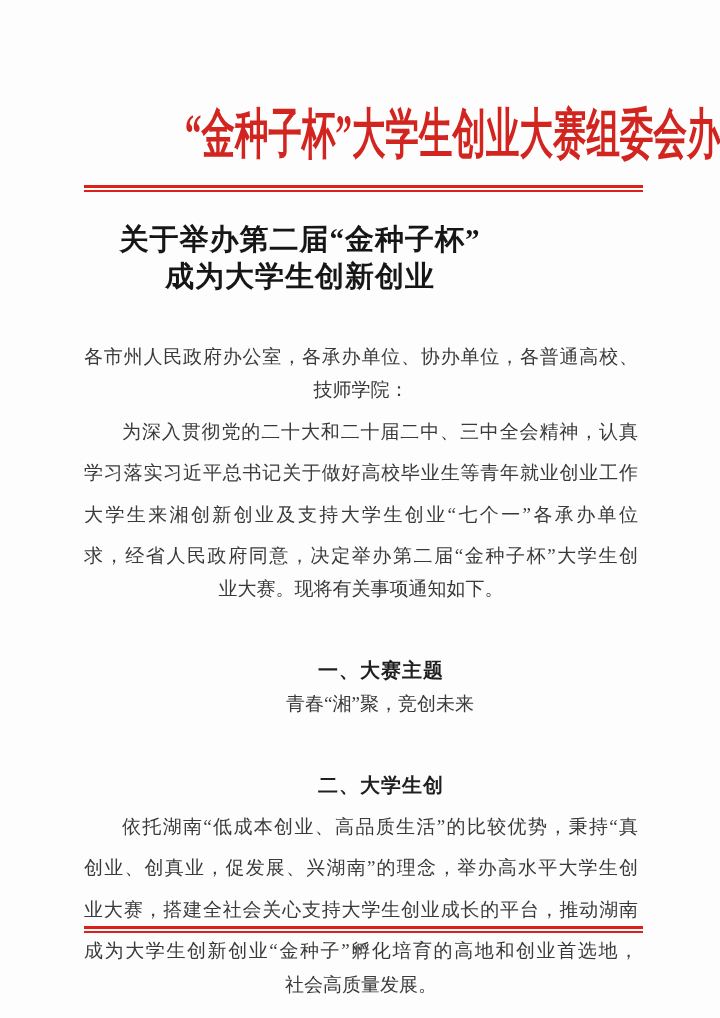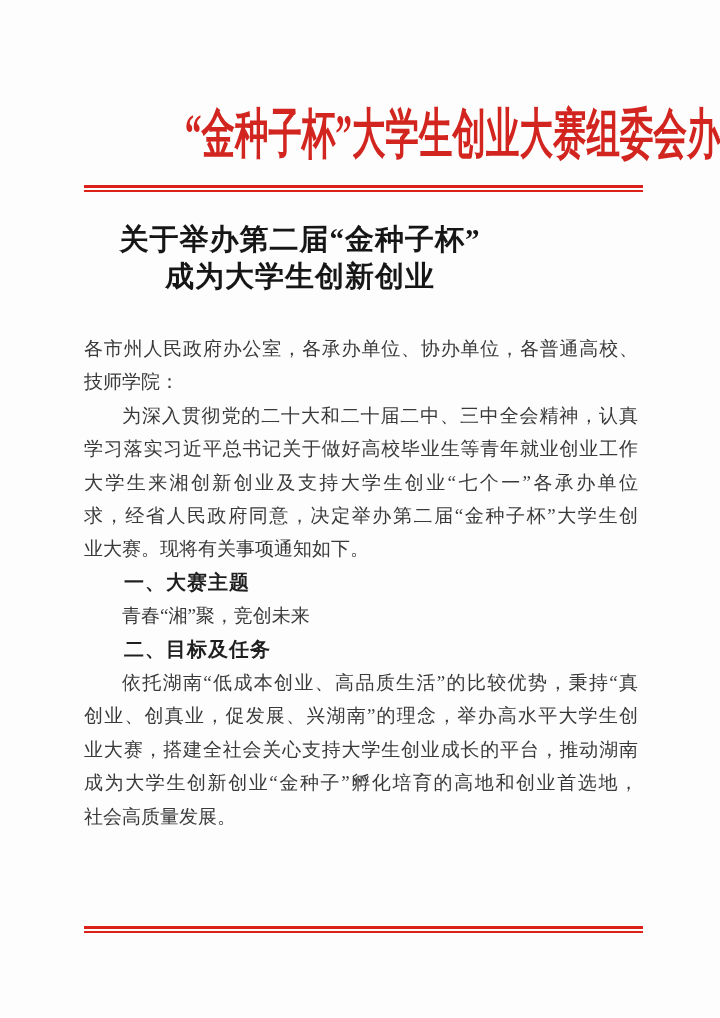--- a/index.html
+++ b/index.html
@@ -65,35 +65,38 @@
     top: 332px;
     left: 84px;
     width: 554px;
   }
   .line {
     font-family: "Liberation Serif", "DejaVu Serif", serif;
     font-size: 19px;
     line-height: 33.4px;
     color: #3a3a3a;
     white-space: normal;
+    text-align: center;
   }
   .line.just {
     text-align: justify;
     text-align-last: justify;
     text-justify: inter-character;
+    margin-top: 8px;
   }
   .line.indent {
     text-indent: 2em;
   }
   .line.heading {
     font-family: "Liberation Sans", "DejaVu Sans", sans-serif;
     font-weight: 700;
     font-size: 20px;
     color: #1f1f1f;
     letter-spacing: 1px;
+    margin-top: 48px;
   }
 </style>
 </head>
 <body>
 
 <div class="page">
 
   <div class="header-wrap">
     <span class="header-text">“金种子杯”大学生创业大赛组委会办公室</span>
   </div>
@@ -108,21 +111,21 @@
   <div class="doc-body">
       <div class="line just">各市州人民政府办公室，各承办单位、协办单位，各普通高校、</div>
       <div class="line">技师学院：</div>
       <div class="line indent just">为深入贯彻党的二十大和二十届二中、三中全会精神，认真</div>
       <div class="line just">学习落实习近平总书记关于做好高校毕业生等青年就业创业工作</div>
       <div class="line just">大学生来湘创新创业及支持大学生创业“七个一”各承办单位</div>
       <div class="line just">求，经省人民政府同意，决定举办第二届“金种子杯”大学生创</div>
       <div class="line">业大赛。现将有关事项通知如下。</div>
       <div class="line heading indent">一、大赛主题</div>
       <div class="line indent">青春“湘”聚，竞创未来</div>
-      <div class="line heading indent">二、目标及任务</div>
+      <div class="line heading indent">二、大学生创</div>
       <div class="line indent just">依托湖南“低成本创业、高品质生活”的比较优势，秉持“真</div>
       <div class="line just">创业、创真业，促发展、兴湖南”的理念，举办高水平大学生创</div>
       <div class="line just">业大赛，搭建全社会关心支持大学生创业成长的平台，推动湖南</div>
       <div class="line just">成为大学生创新创业“金种子”孵化培育的高地和创业首选地，</div>
       <div class="line">社会高质量发展。</div>
     </div>
 
   <div class="rule rule-bottom"></div>
 
 </div>

